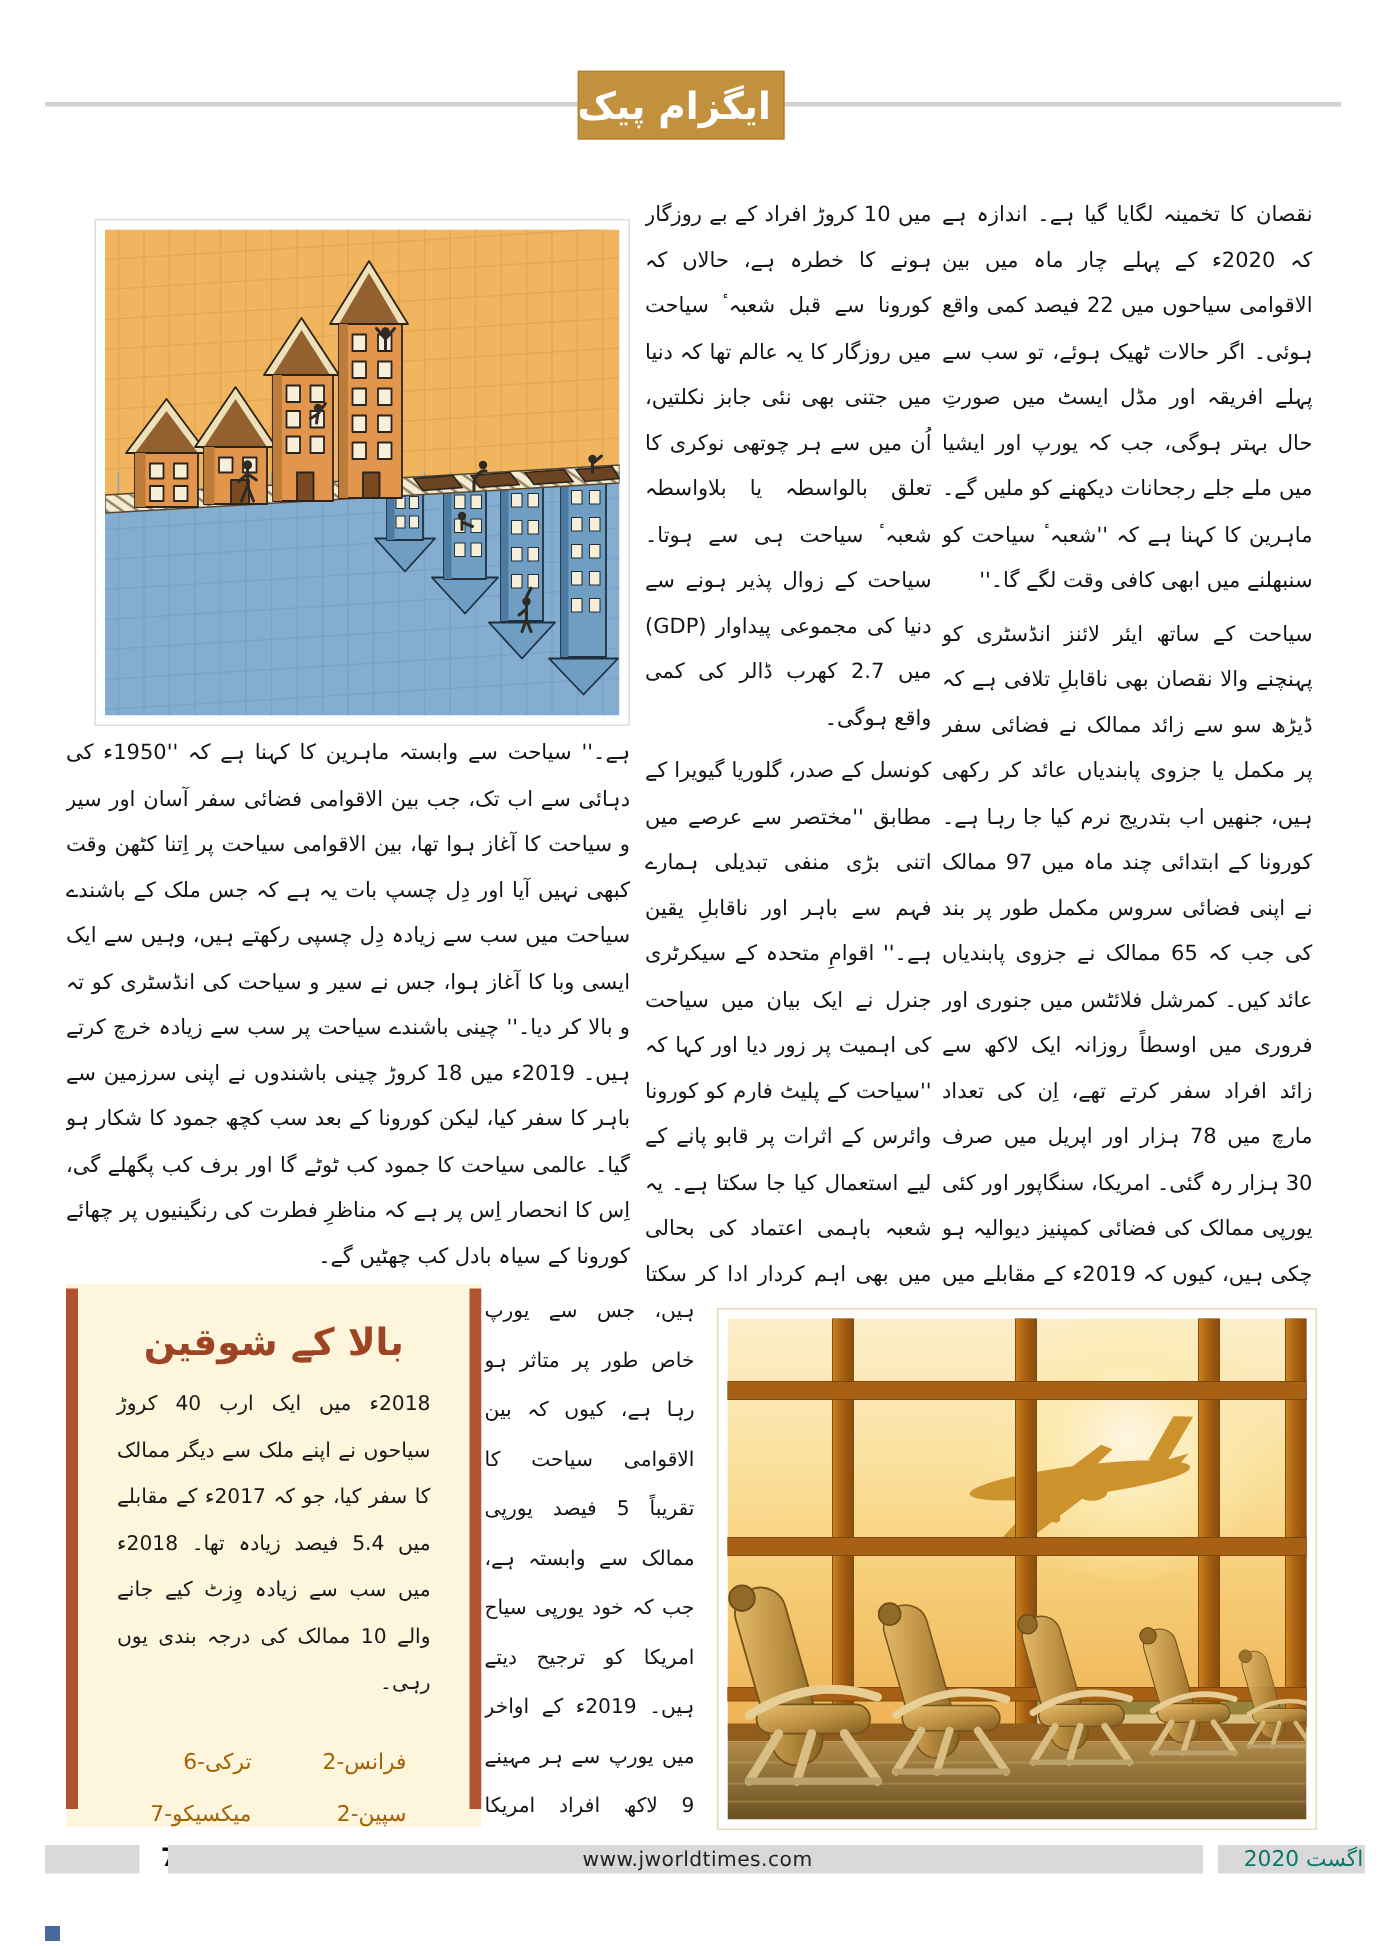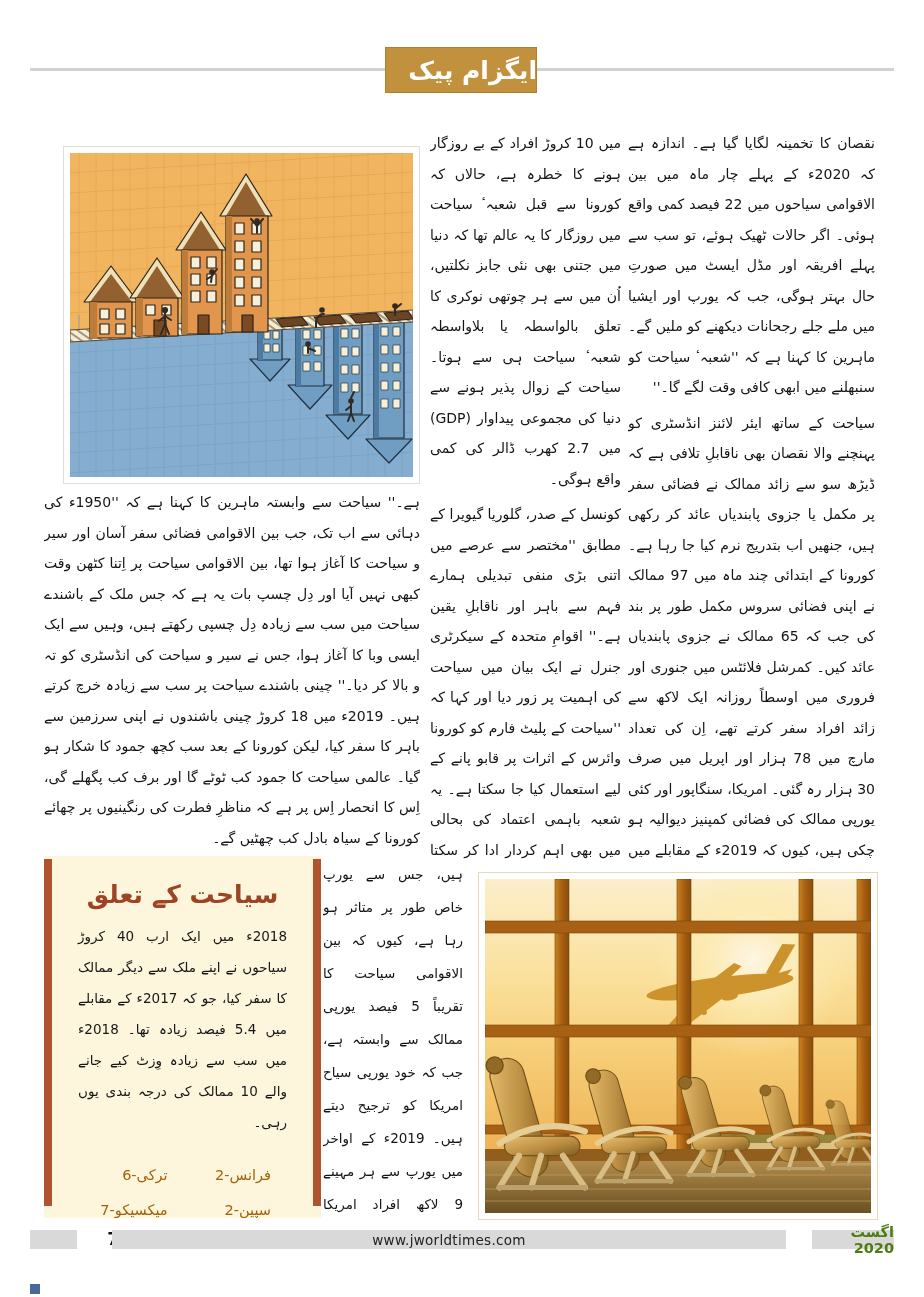--- a/index.html
+++ b/index.html
@@ -1,21 +1,21 @@
 <!DOCTYPE html>
 <html lang="ur" dir="rtl"><head>
 <meta charset="utf-8">
 <style>
   html,body{margin:0;padding:0;background:#ffffff;}
   .page{position:relative;width:924px;height:1297px;background:#fff;overflow:hidden;
         font-family:"DejaVu Sans",sans-serif;direction:rtl;}
   
   .rule{position:absolute;left:30px;right:30px;top:68px;height:3px;background:#d2d2d2;}
-  .banner{position:absolute;left:385px;top:47px;width:152px;height:46px;background:#c2913d;
-          display:flex;align-items:center;justify-content:flex-start;box-shadow:0 0 0 1px #b07f2f inset;}
+  .banner{position:absolute;left:385px;top:47px;width:138px;height:46px;background:#c2913d;
+          display:flex;align-items:center;justify-content:flex-end;box-shadow:0 0 0 1px #b07f2f inset;}
   .banner-text{color:#ffffff;font-size:25px;font-weight:bold;}
   
   .illustration{position:absolute;left:63px;top:146px;width:357px;height:338px;margin:0;
         padding:6px;box-sizing:border-box;background:#fff;border:1px solid #e2ded4;}
   .illustration svg{width:100%;height:100%;display:block;}
   .photo{position:absolute;left:478px;top:872px;width:400px;height:348px;margin:0;
         padding:6px;box-sizing:border-box;background:#fff;border:1px solid #ead9b8;}
   .photo svg{width:100%;height:100%;display:block;}
   
   .col{position:absolute;text-align:justify;font-size:14px;line-height:30.5px;color:#141414;overflow:hidden;}
@@ -28,28 +28,28 @@
   
   .fact-box{position:absolute;left:44px;top:856px;width:277px;height:362px;background:#fdf5dc;overflow:hidden;}
   .fbbar{position:absolute;top:3px;bottom:12px;width:8px;background:#b05430;}
   .fbbar-left{left:0;} .fbbar-right{right:0;}
   .box-title{margin:24px 0 6px 0;text-align:center;font-size:25px;font-weight:bold;color:#9c4423;}
   .box-intro{margin:12px;padding:0 22px;font-size:13.5px;line-height:31px;text-align:justify;color:#171717;}
   .ranks{display:flex;justify-content:space-between;padding:8px 50px 0 32px;}
   .rank-col{width:47%;}
   .rank-item{direction:ltr;text-align:right;font-size:14.5px;line-height:35px;color:#a16207;white-space:nowrap;}
   
-  .fbar{position:absolute;top:1230px;height:19px;background:#d9d9d9;}
+  .fbar{position:absolute;top:1230px;height:19px;background:#d9d9d9;padding-left:16px;}
   .fbar-left{left:30px;width:47px;}
   .fbar-center{left:112px;width:674px;display:flex;align-items:center;justify-content:center;}
   .fbar-right{left:812px;width:82px;display:flex;align-items:center;justify-content:center;}
   .fpage{position:absolute;left:80px;top:1229px;width:30px;text-align:center;font-weight:bold;
          font-size:17px;color:#111;direction:ltr;margin-left:24px;}
   .fsite{font-size:13.5px;color:#222;direction:ltr;letter-spacing:.3px;}
-  .fissue{font-size:14.5px;color:#4d7c0f;font-weight:bold;}
+  .fissue{font-size:14.5px;color:#0f766e;font-weight:normal;}
   .corner-square{position:absolute;left:30px;top:1284px;width:10px;height:10px;background:#49699b;}
 </style>
 </head>
 <body>
 
 <div class="page">
 
   <div class="rule"></div>
   <div class="banner">
     <span class="banner-text">ایگزام پیک</span>
@@ -200,21 +200,21 @@
     <p>کونسل کے صدر، گلوریا گیویرا کے مطابق ''مختصر سے عرصے میں اتنی بڑی منفی تبدیلی ہمارے فہم سے باہر اور ناقابلِ یقین ہے۔'' اقوامِ متحدہ کے سیکرٹری جنرل نے ایک بیان میں سیاحت کی اہمیت پر زور دیا اور کہا کہ ''سیاحت کے پلیٹ فارم کو کورونا وائرس کے اثرات پر قابو پانے کے لیے استعمال کیا جا سکتا ہے۔ یہ شعبہ باہمی اعتماد کی بحالی میں بھی اہم کردار ادا کر سکتا ہے''۔ لیکن یہ محض ایک بیان ہی تھا، اِس سے قبل ورلڈ ٹورازم آرگنائزیشن خود سیاحت کے شعبے میں 10 کروڑ ملازمتوں کے چلے جانے کا اندیشہ ظاہر کر چکی ہے۔ آرگنائزیشن نے اپنی رپورٹ میں کہا کہ ''اِس وقت 75 فیصد ممالک نے فضائی سفر پر کسی نہ کسی قسم کی پابندیاں عائد کر رکھی</p>
   </section>
 
   <section class="col col-left">
     <p>ہے۔'' سیاحت سے وابستہ ماہرین کا کہنا ہے کہ ''1950ء کی دہائی سے اب تک، جب بین الاقوامی فضائی سفر آسان اور سیر و سیاحت کا آغاز ہوا تھا، بین الاقوامی سیاحت پر اِتنا کٹھن وقت کبھی نہیں آیا اور دِل چسپ بات یہ ہے کہ جس ملک کے باشندے سیاحت میں سب سے زیادہ دِل چسپی رکھتے ہیں، وہیں سے ایک ایسی وبا کا آغاز ہوا، جس نے سیر و سیاحت کی انڈسٹری کو تہ و بالا کر دیا۔'' چینی باشندے سیاحت پر سب سے زیادہ خرچ کرتے ہیں۔ 2019ء میں 18 کروڑ چینی باشندوں نے اپنی سرزمین سے باہر کا سفر کیا، لیکن کورونا کے بعد سب کچھ جمود کا شکار ہو گیا۔ عالمی سیاحت کا جمود کب ٹوٹے گا اور برف کب پگھلے گی، اِس کا انحصار اِس پر ہے کہ مناظرِ فطرت کی رنگینیوں پر چھائے کورونا کے سیاہ بادل کب چھٹیں گے۔</p>
   </section>
 
   <aside class="fact-box">
     <div class="fbbar fbbar-left"></div>
     <div class="fbbar fbbar-right"></div>
-    <h2 class="box-title">سیاحت کے تعلق</h2>
+    <h2 class="box-title">بالا کے شوقین</h2>
     <p class="box-intro">2018ء میں ایک ارب 40 کروڑ سیاحوں نے اپنے ملک سے دیگر ممالک کا سفر کیا، جو کہ 2017ء کے مقابلے میں 5.4 فیصد زیادہ تھا۔ 2018ء میں سب سے زیادہ وِزٹ کیے جانے والے 10 ممالک کی درجہ بندی یوں رہی۔</p>
     <div class="ranks">
       <div class="rank-col">
         <div class="rank-item">2-فرانس</div>
         <div class="rank-item">2-سپین</div>
         <div class="rank-item">1-امریکا</div>
         <div class="rank-item">4-چین</div>
 
       </div>
       <div class="rank-col">

